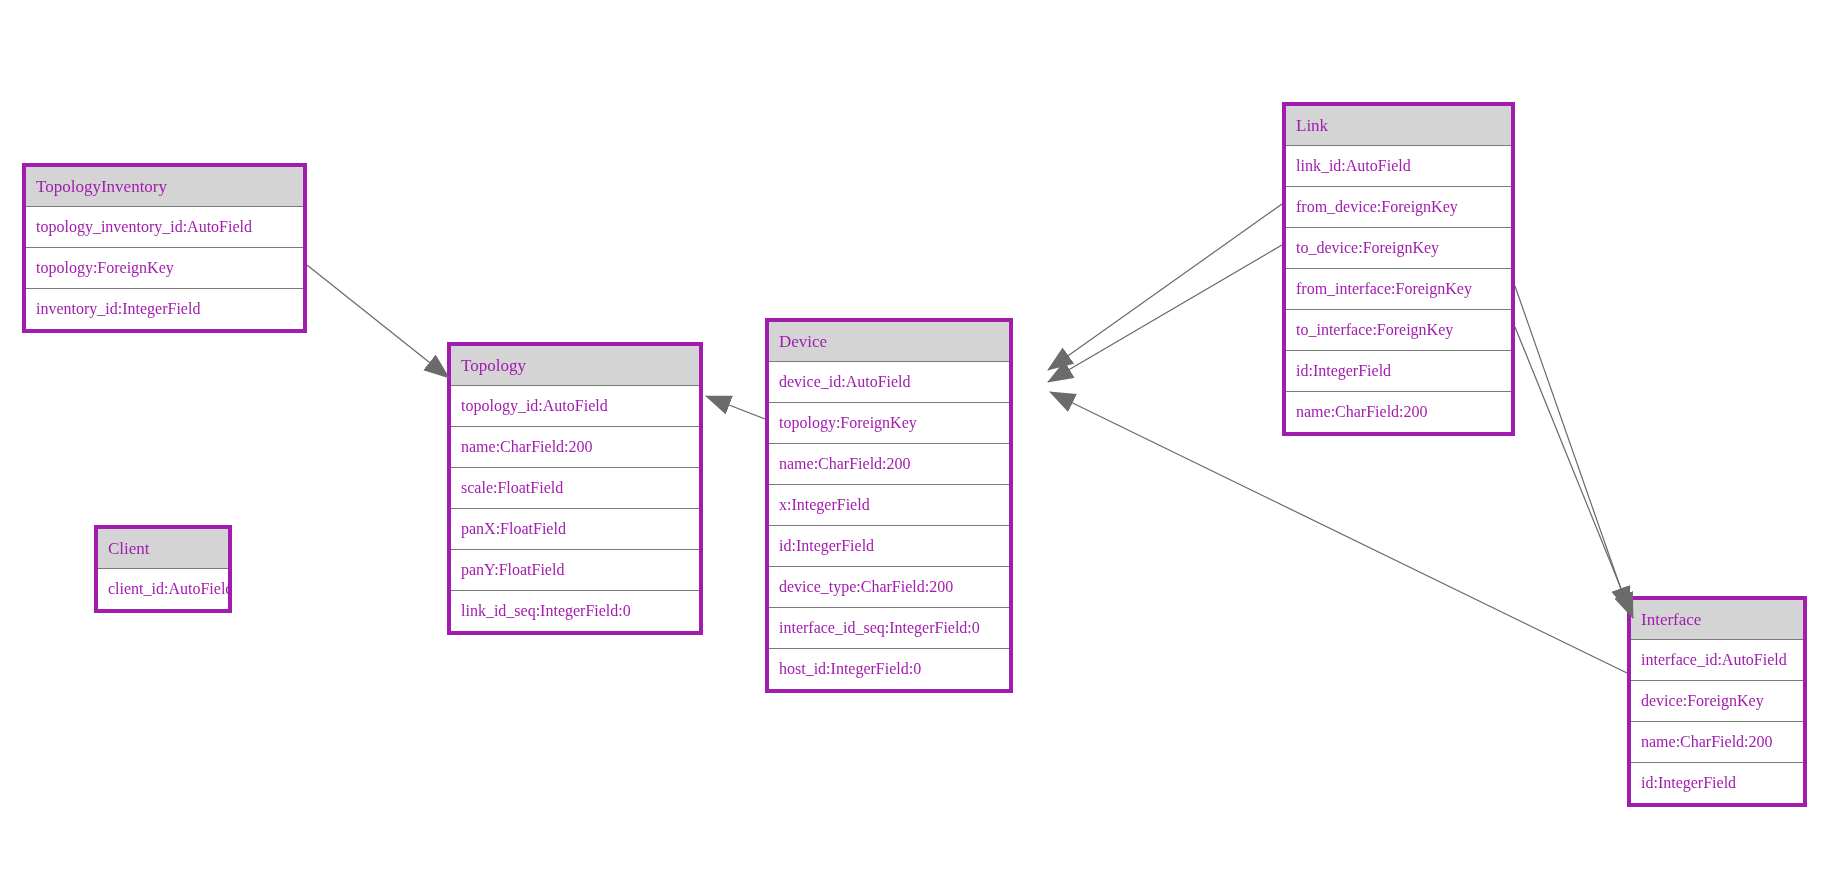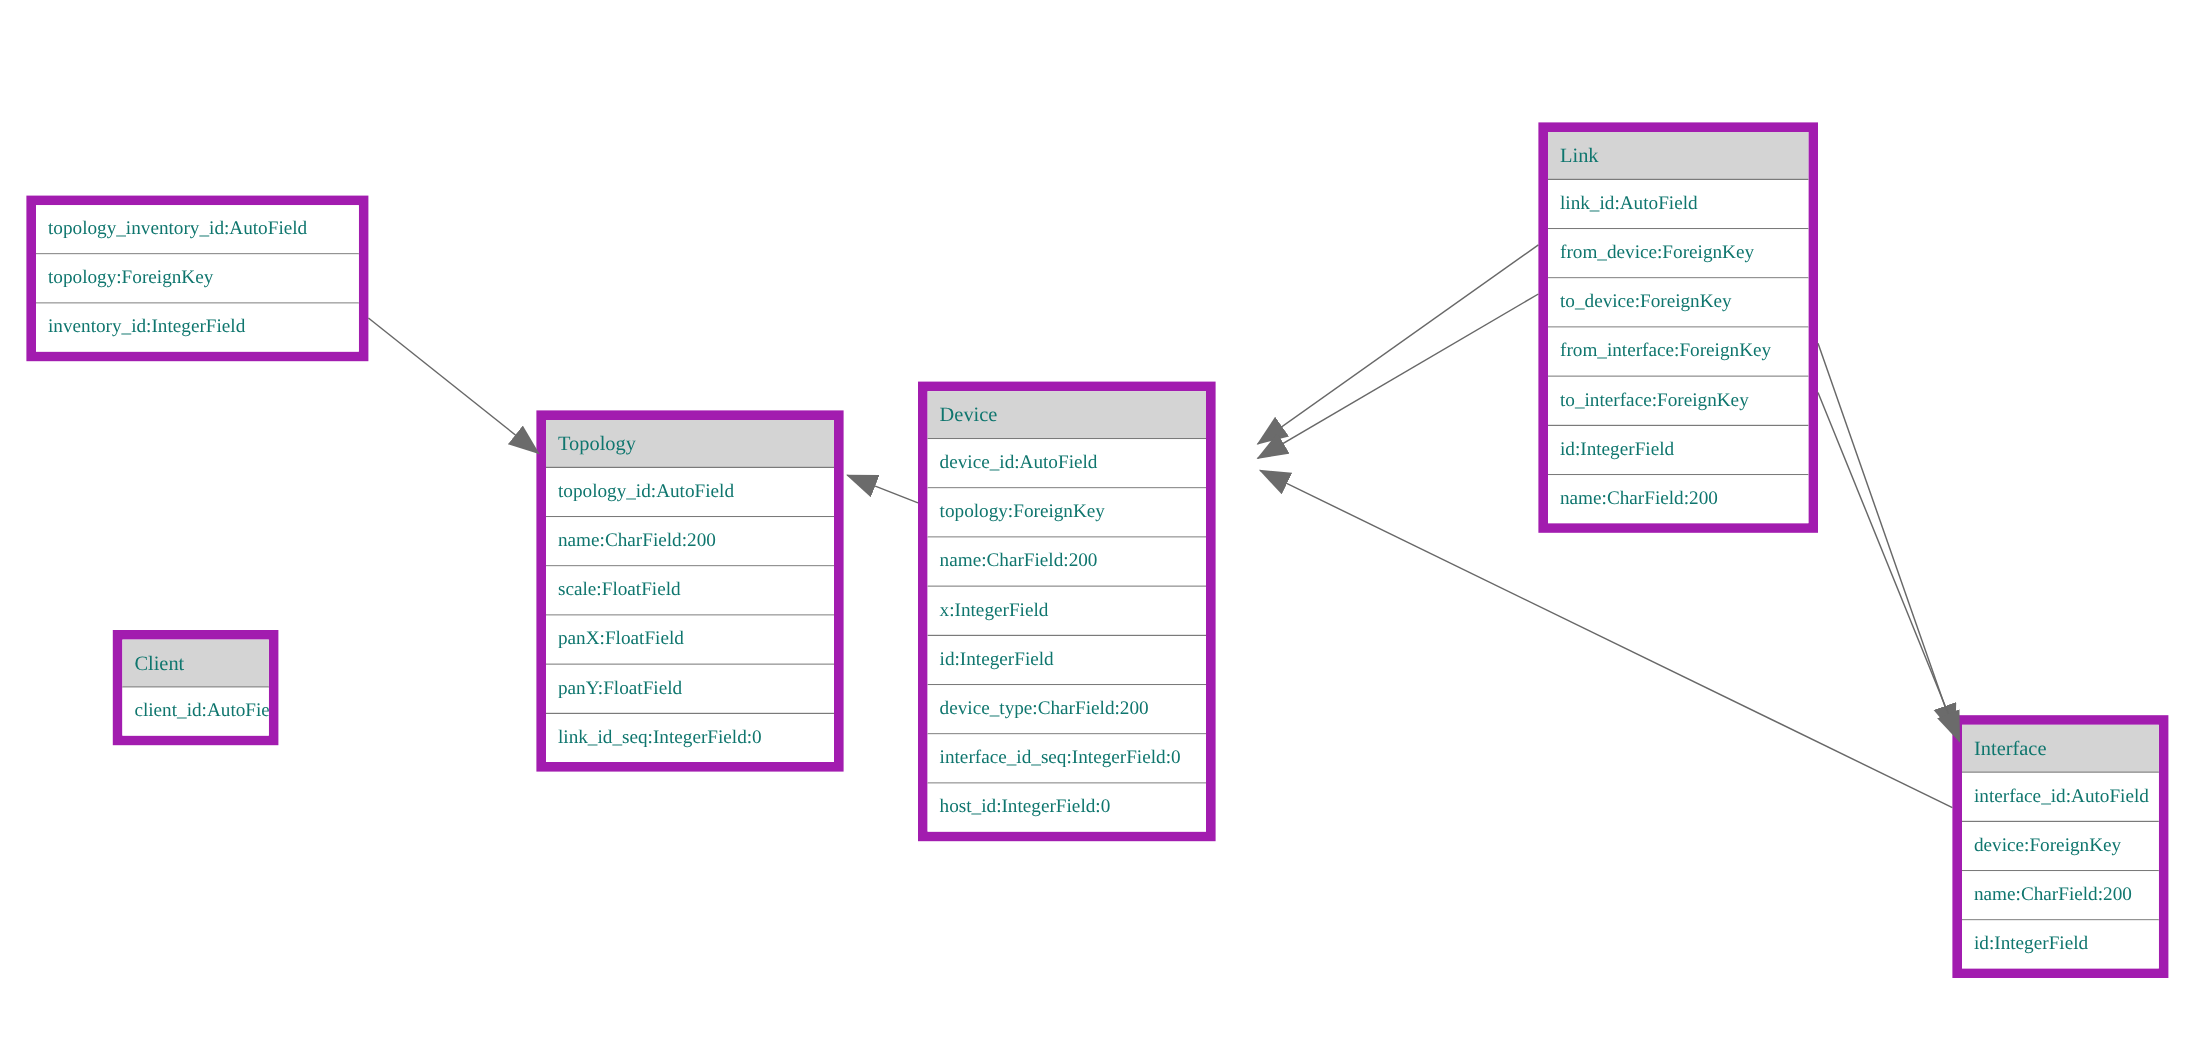--- a/index.html
+++ b/index.html
@@ -11,22 +11,22 @@
     position: relative;
     width: 1824px;
     height: 874px;
     background: #ffffff;
     overflow: hidden;
     font-family: "Liberation Serif", "DejaVu Serif", serif;
   }
   .entity {
     position: absolute;
     background: #ffffff;
-    border: 8px solid #a21caf;
-    color: #0f766e;
+    border: 4px solid #a21caf;
+    color: #a21caf;
     box-sizing: border-box;
   }
   .entity-header {
     background: #d4d4d4;
     height: 39px;
     line-height: 39px;
     padding-left: 10px;
     font-size: 17px;
     border-bottom: 1px solid #7a7a7a;
     white-space: nowrap;
@@ -53,20 +53,21 @@
     height: 874px;
     pointer-events: none;
   }
 </style>
 </head>
 <body>
 
 <div class="canvas">
   <div id="entities">
       <div class="entity" style="left: 22px; top: 163px; width: 285px;">
+        <div class="entity-header">TopologyInventory</div>
         <div class="entity-row">topology_inventory_id:AutoField</div>
         <div class="entity-row">topology:ForeignKey</div>
         <div class="entity-row">inventory_id:IntegerField</div>
       </div>
       <div class="entity" style="left: 447px; top: 318px; width: 256px; margin-top: 24px;">
         <div class="entity-header">Topology</div>
         <div class="entity-row">topology_id:AutoField</div>
         <div class="entity-row">name:CharField:200</div>
         <div class="entity-row">scale:FloatField</div>
         <div class="entity-row">panX:FloatField</div>

